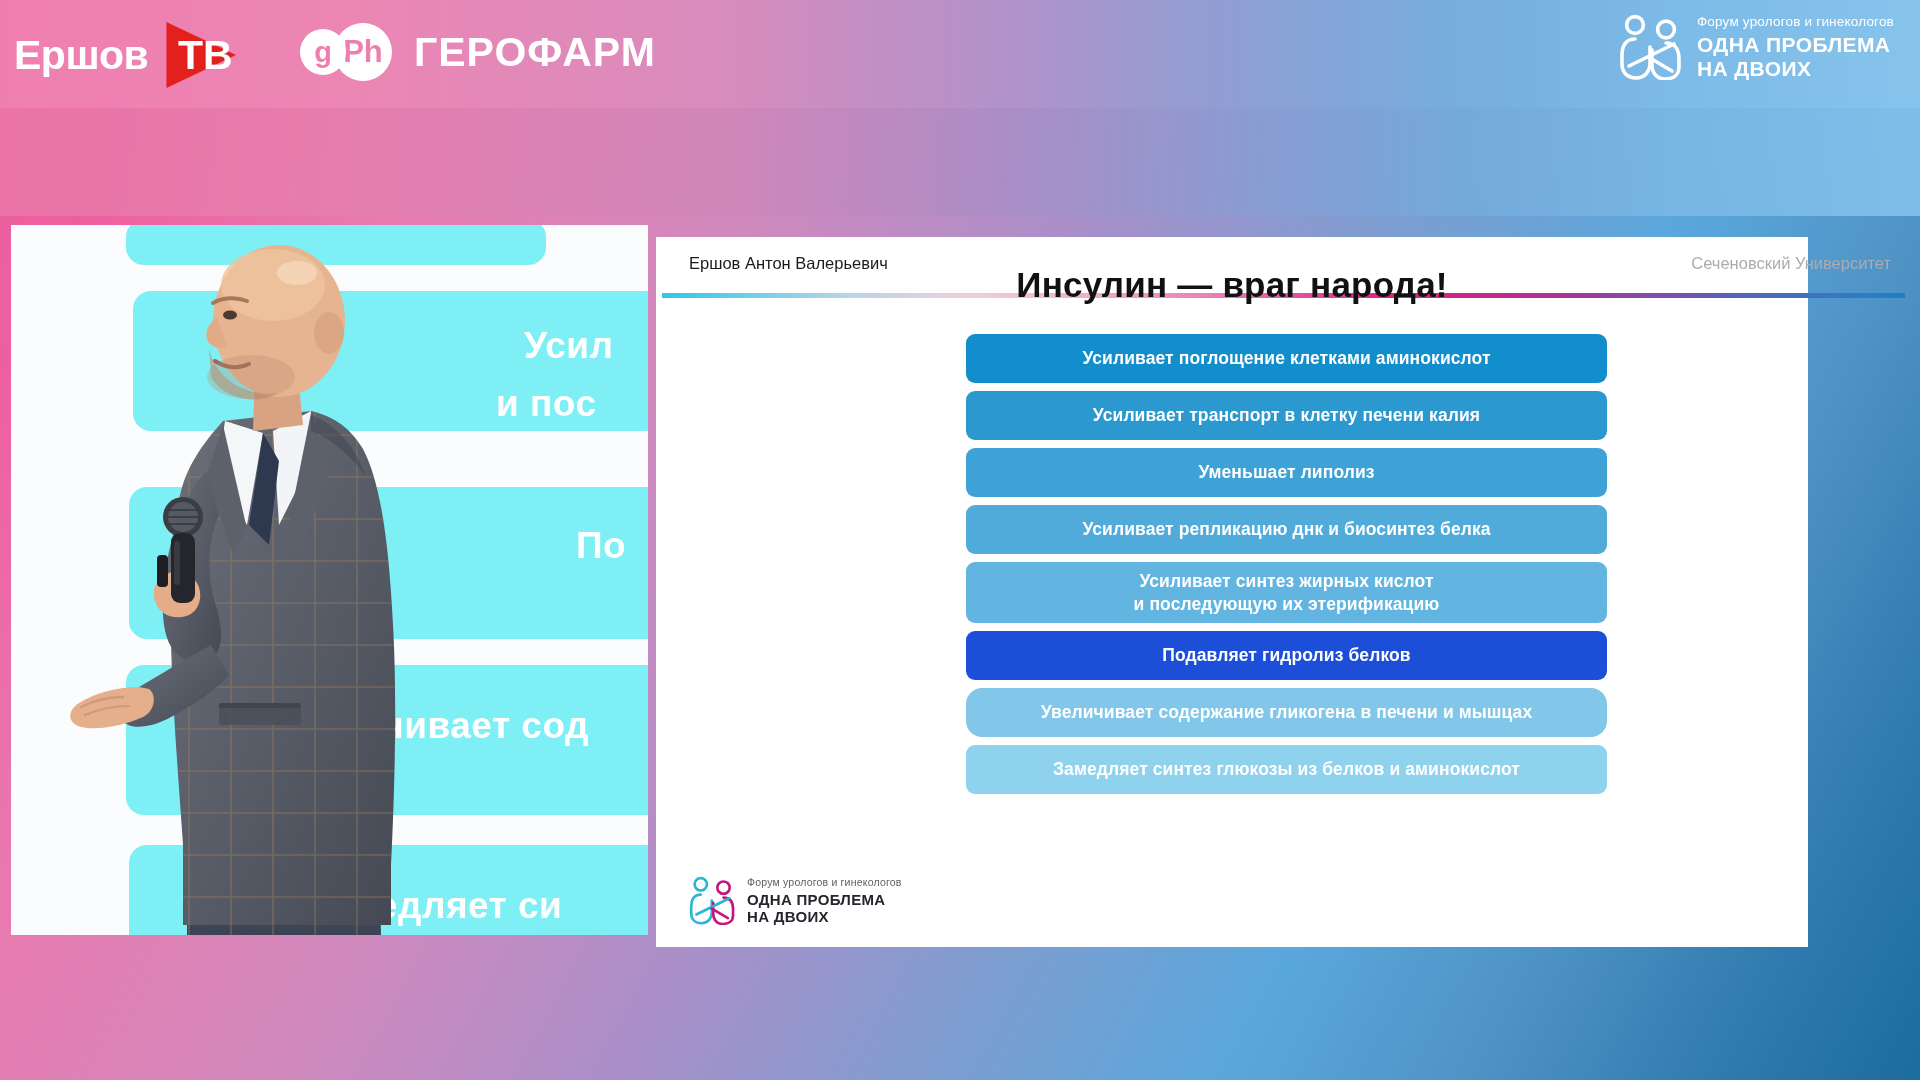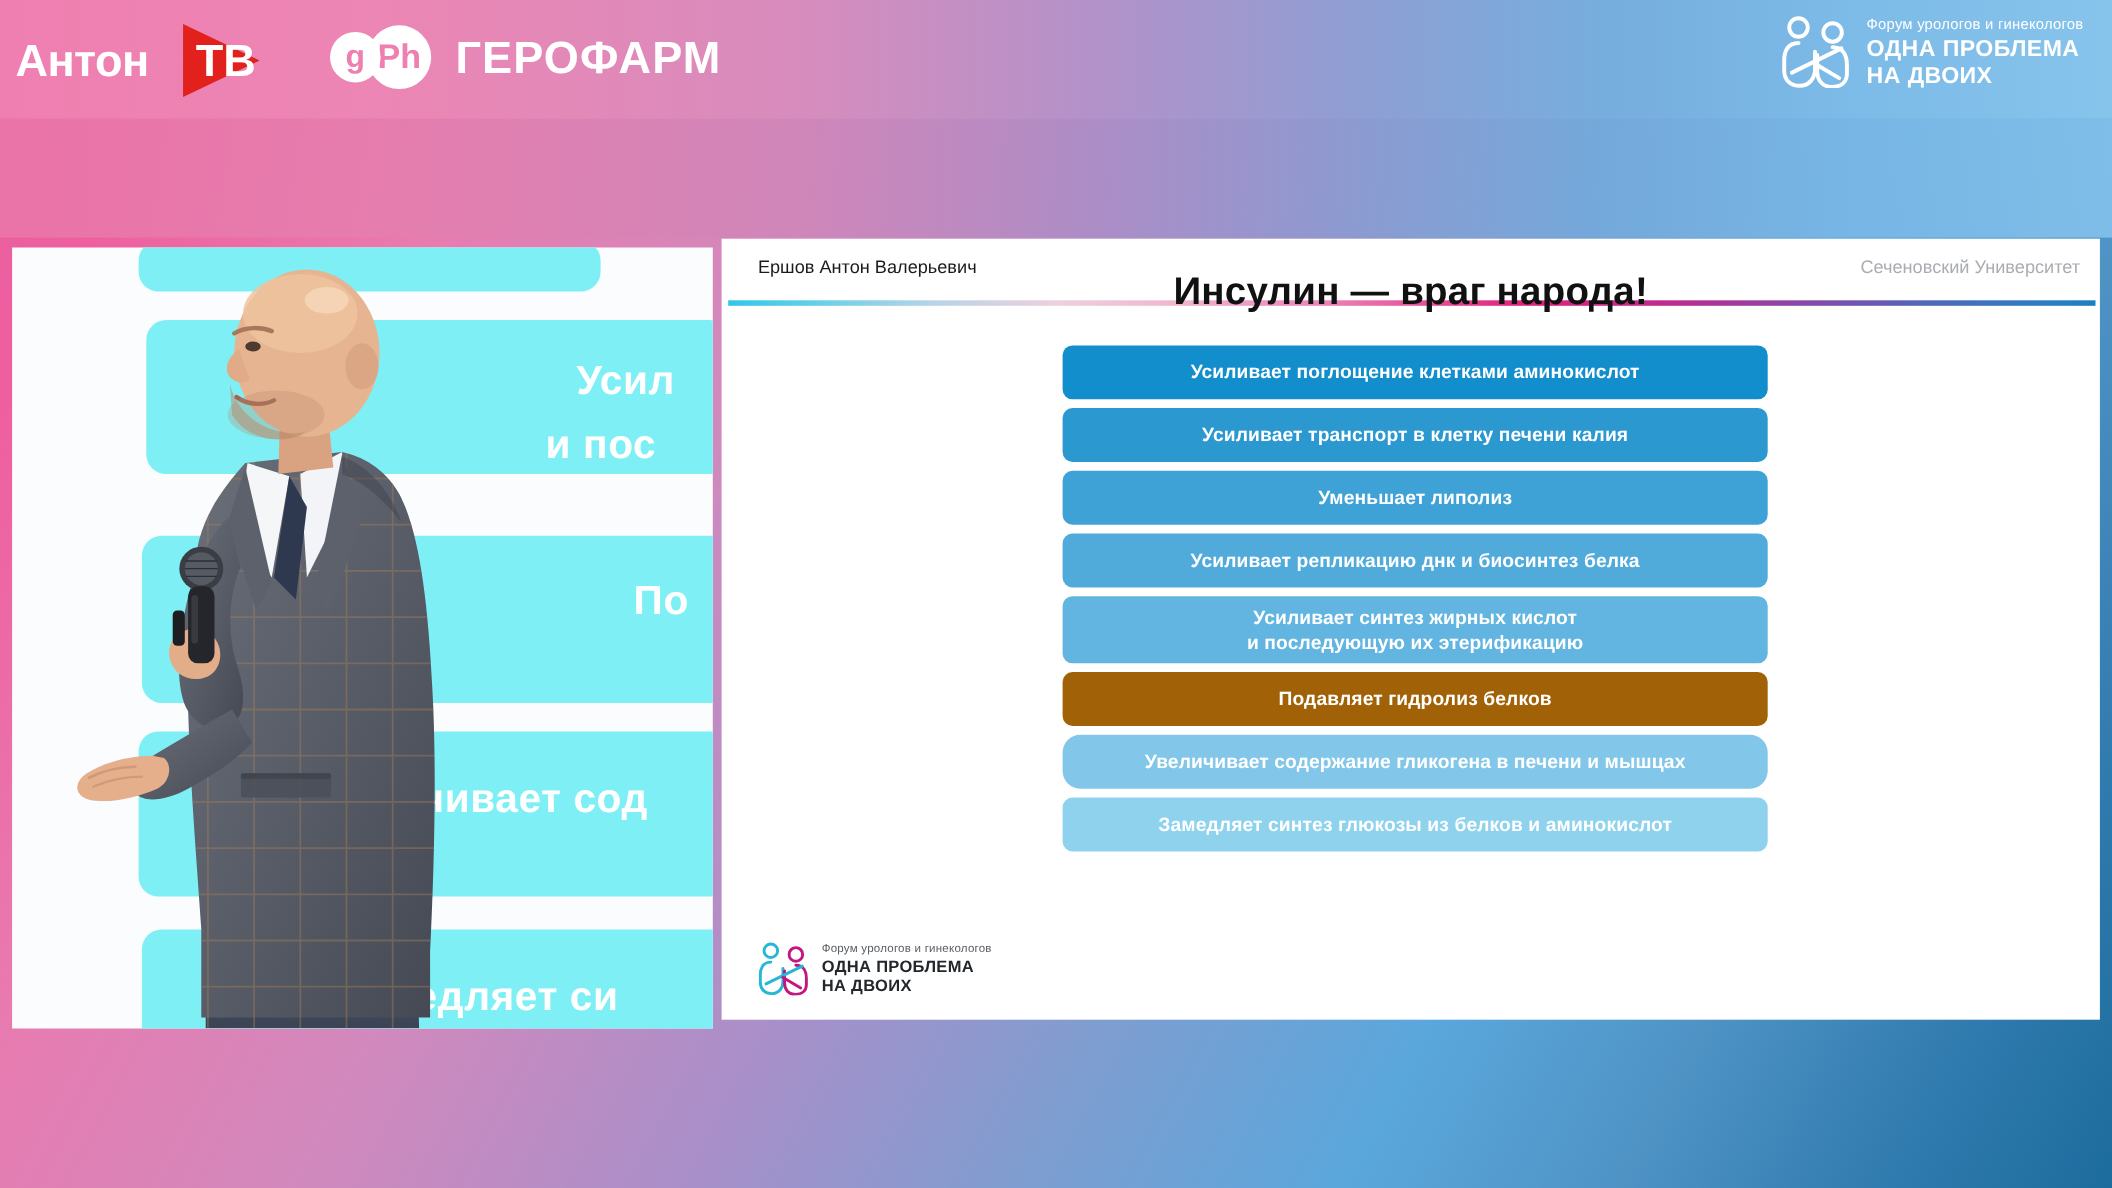--- a/index.html
+++ b/index.html
@@ -170,22 +170,22 @@
     font-size: 37px;
     letter-spacing: .5px;
     white-space: nowrap;
   }
   
   #speaker { position: absolute; left: 0; top: 0; width: 637px; height: 710px; }
 
   
   #slide-panel {
     position: absolute;
-    left: 656px; top: 217px;
-    width: 1253px; height: 710px;
+    left: 656px; top: 237px;
+    width: 1152px; height: 710px;
     background: #ffffff;
   }
   #slide-head {
     position: absolute;
     left: 0; top: 0;
     width: 1253px; height: 58px;
   }
   #slide-author {
     position: absolute;
     left: 33px; top: 17px;
@@ -278,21 +278,21 @@
 </style>
 </head>
 <body>
 
 <div id="stage">
 
   <div id="top-band"></div>
   <div id="band-fade"></div>
 
   <div id="rosmed-logo">
-    <div id="rosmed-text">Антон</div>
+    <div id="rosmed-text">Ершов</div>
     <div id="rosmed-tri-round"></div>
     <div id="rosmed-tv">ТВ</div>
   </div>
 
   <div id="gph-logo">
     <div class="gph-circle" id="gph-c1">g</div>
     <div class="gph-circle" id="gph-c2">Ph</div>
     <div id="gph-word">ГЕРОФАРМ</div>
   </div>
 
@@ -462,21 +462,21 @@
         </div>
         <div class="bar h1" style="background: rgb(62, 162, 215);">
           <span>Уменьшает липолиз</span>
         </div>
         <div class="bar h1" style="background: rgb(80, 171, 219);">
           <span>Усиливает репликацию днк и биосинтез белка</span>
         </div>
         <div class="bar h2" style="background: rgb(98, 181, 224);">
           <span>Усиливает синтез жирных кислот<br>и последующую их этерификацию</span>
         </div>
-        <div class="bar h1" style="background: #a16207;">
+        <div class="bar h1" style="background: #1d4ed8;">
           <span>Подавляет гидролиз белков</span>
         </div>
         <div class="bar h1" style="background: rgb(130, 199, 233); border-radius: 16px;">
           <span>Увеличивает содержание гликогена в печени и мышцах</span>
         </div>
         <div class="bar h1" style="background: rgb(143, 210, 238);">
           <span>Замедляет синтез глюкозы из белков и аминокислот</span>
         </div>
       </div>
 

